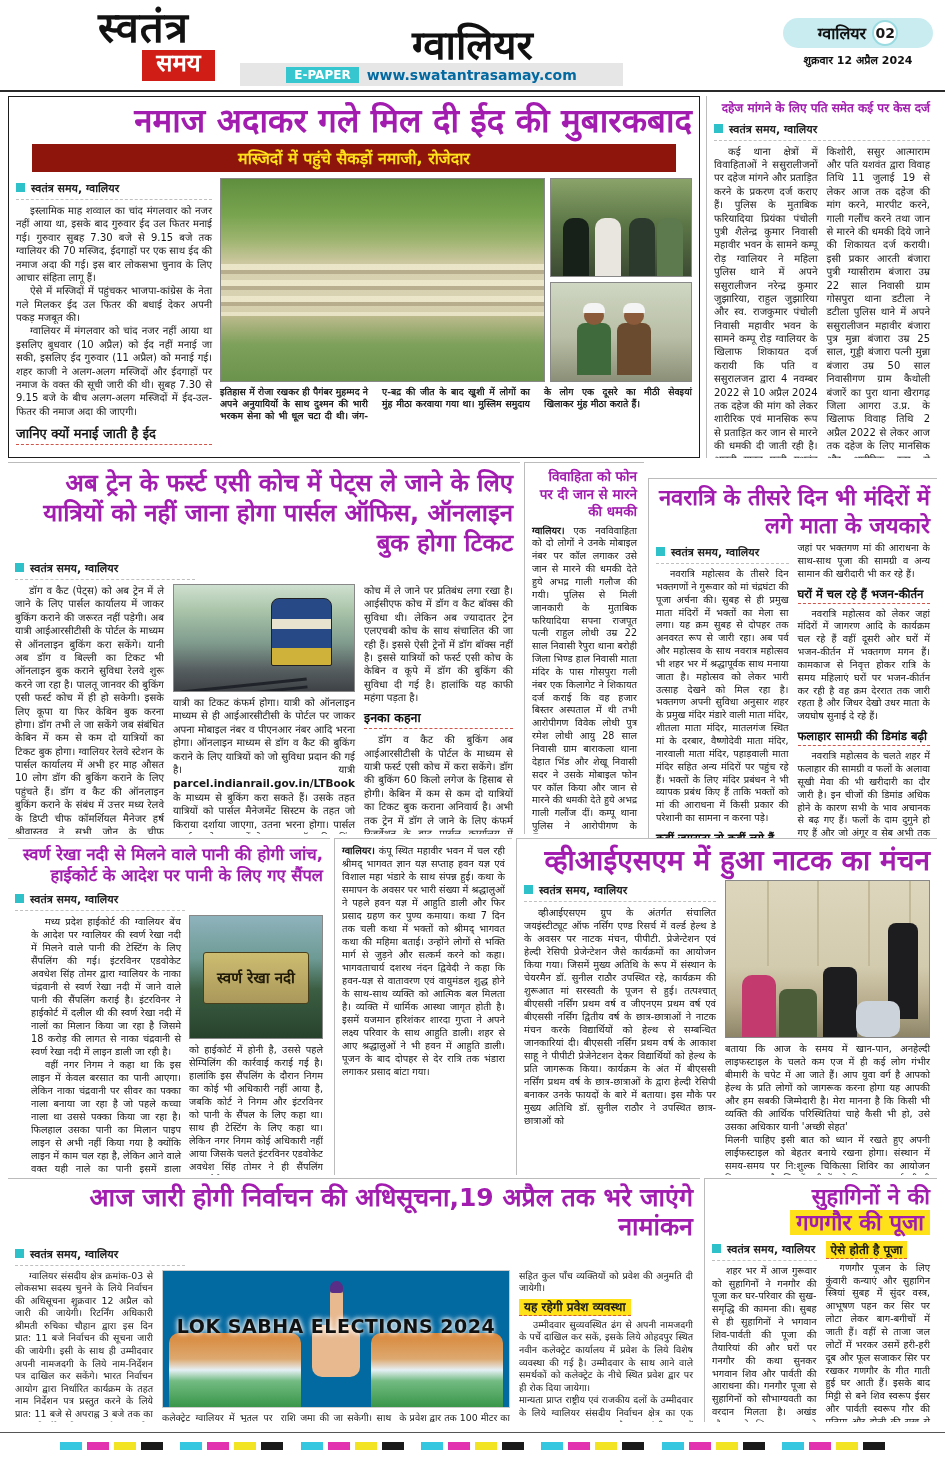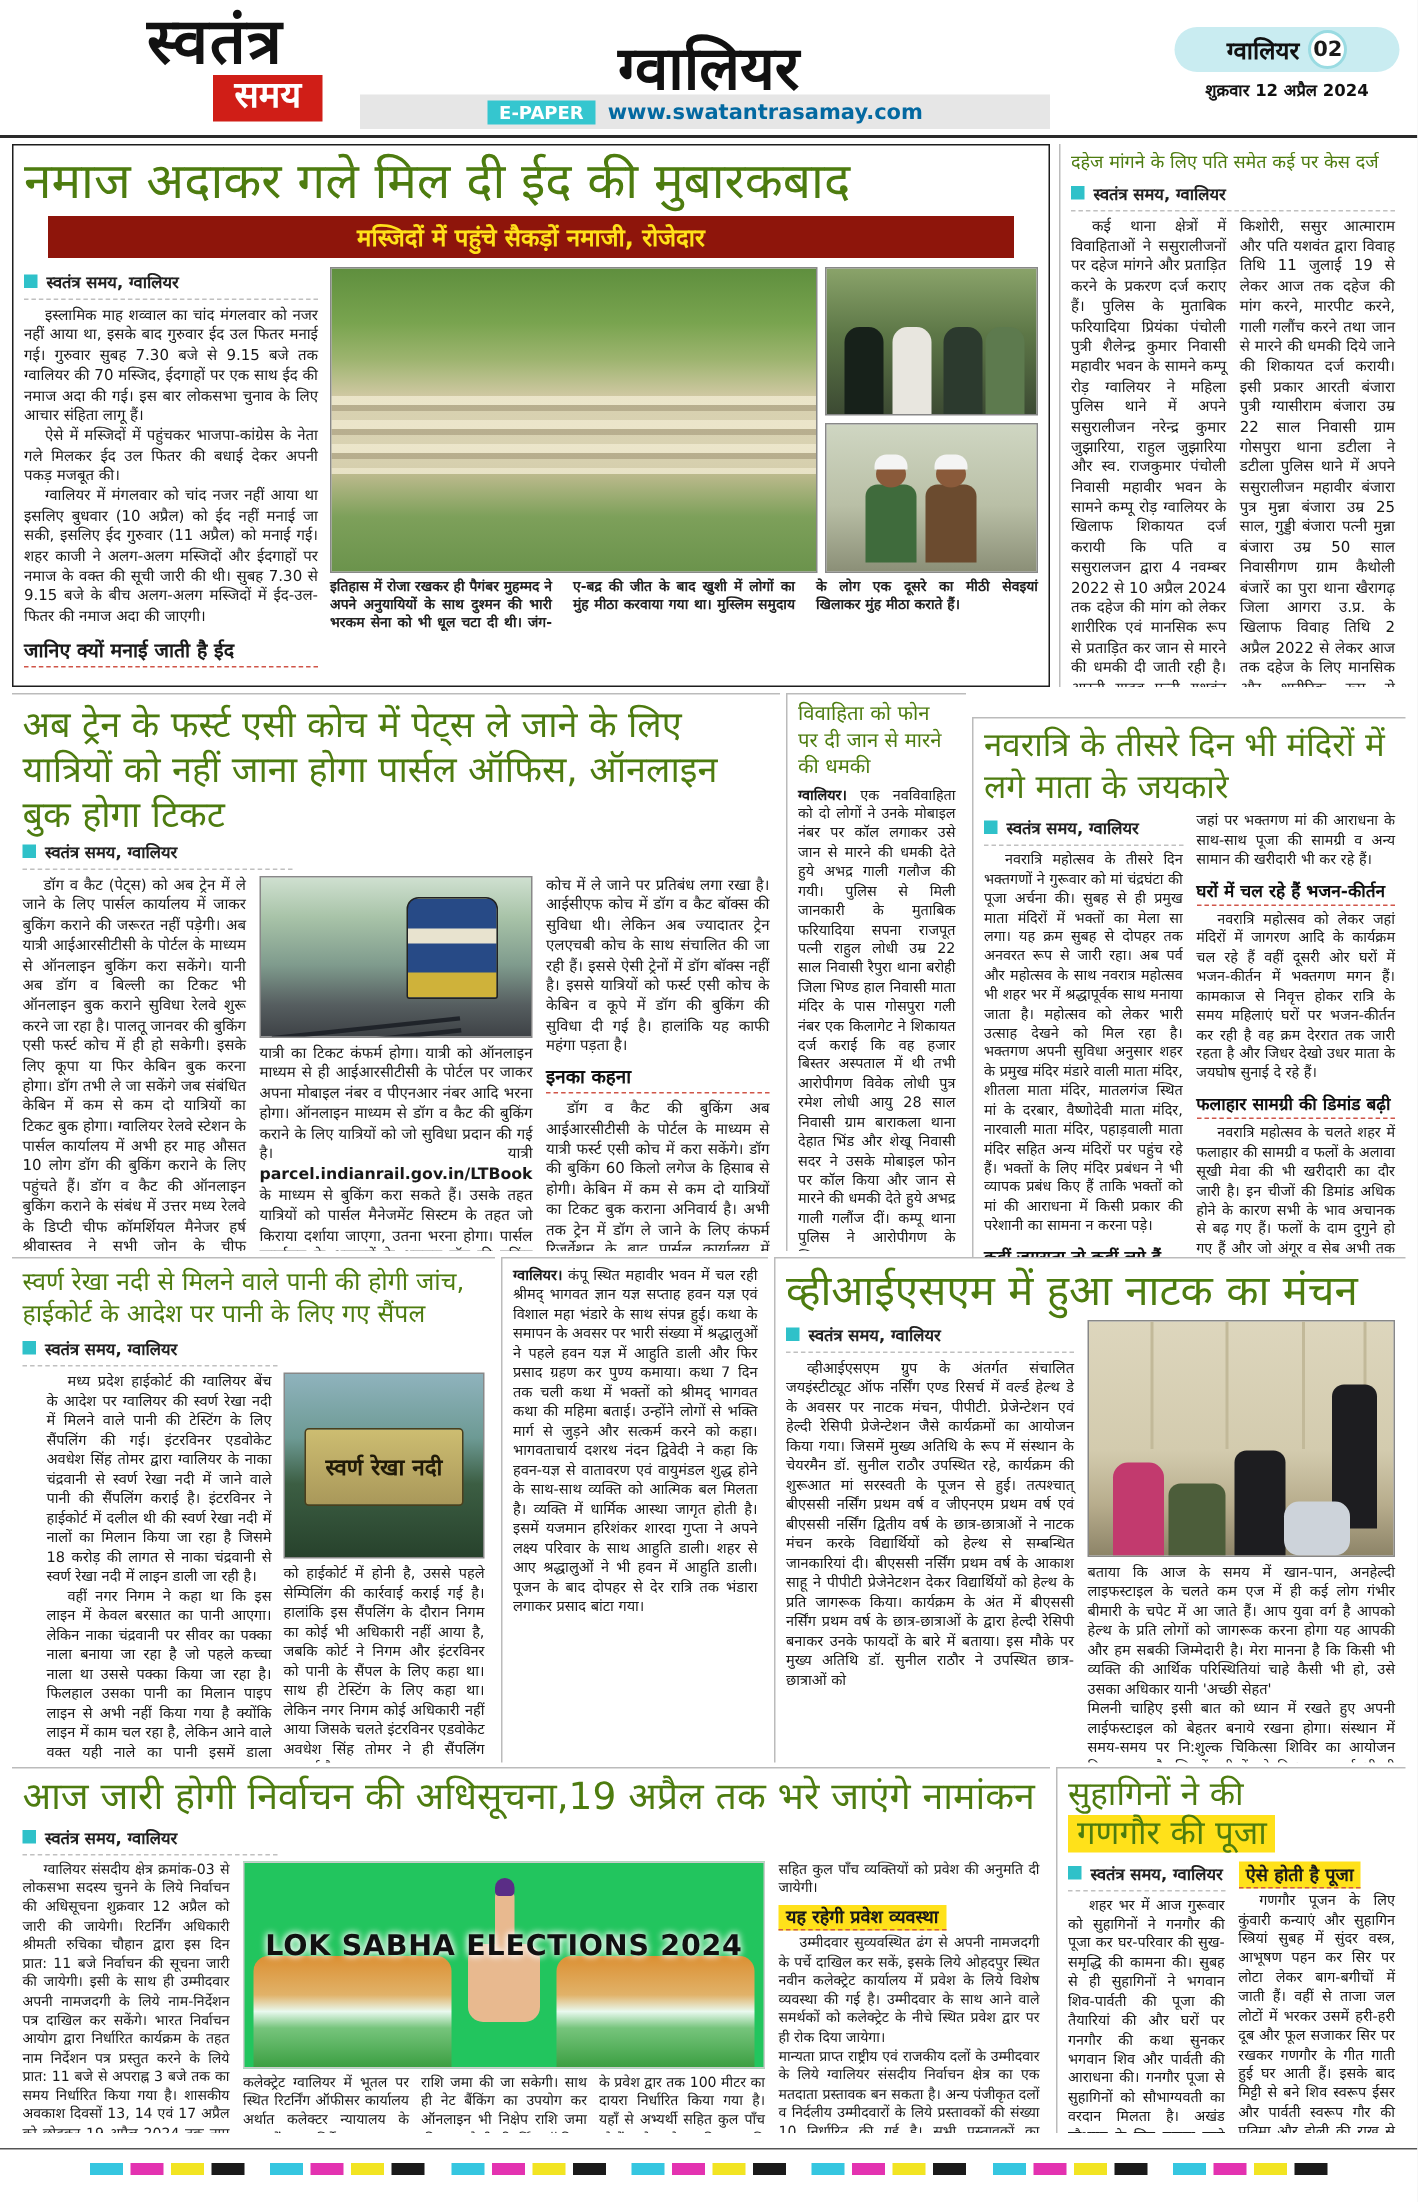--- a/index.html
+++ b/index.html
@@ -11,37 +11,37 @@
   }
   .art { position:absolute; overflow:hidden; background:#fff; padding:5px 7px; }
   .boxed { border:1.5px solid #1d1d1d; }
 
   
   #masthead { position:absolute; left:0; top:0; width:945px; height:92px; border-bottom:2px solid #2a2a2a; background:#fff; }
   .logo { position:absolute; left:26px; top:6px; width:235px; text-align:center; }
   .logo-top { font-size:42px; font-weight:800; color:#121212; line-height:1.05; letter-spacing:1px; }
   .logo-bottom { display:inline-block; margin-left:70px; background:#d01e17; color:#fff; font-weight:800; font-size:24px; padding:0 14px 3px 14px; line-height:1.15; }
   .city-title { position:absolute; left:0; right:0; top:16px; text-align:center; font-size:40px; font-weight:800; color:#111; }
-  .epaper-bar { position:absolute; left:240px; top:63px; width:460px; height:23px; background:#e6e6e6; display:flex; align-items:center; justify-content:center; gap:8px; }
+  .epaper-bar { position:absolute; left:240px; top:63px; width:383px; height:23px; background:#e6e6e6; display:flex; align-items:center; justify-content:center; gap:8px; }
   .epaper-badge { background:#35c6cf; color:#fff; font-weight:800; font-size:12px; padding:1px 8px; }
   .site-url { font-weight:700; font-size:14px; color:#0369a1; }
   .edition { position:absolute; right:12px; top:18px; width:150px; text-align:center; }
   .edition-pill { display:flex; align-items:center; justify-content:center; gap:6px; background:#c9ecf1; border-radius:16px; padding:2px 6px; }
   .edition-city { font-weight:800; font-size:16px; color:#111; }
   .page-circle { display:inline-flex; width:26px; height:26px; border-radius:50%; background:#ffffff; border:2px solid #9adbe2; align-items:center; justify-content:center; font-weight:800; font-size:14px; }
   .edition-date { margin-top:4px; font-weight:700; font-size:11px; color:#111; }
 
   
   .byline { display:flex; align-items:center; gap:6px; font-weight:800; font-size:11px; color:#222;
             border-bottom:1px dashed #c0c0c0; padding:2px 0 4px 0; margin-bottom:4px; }
   .byline-sq { width:9px; height:9px; background:#2fc1c9; display:inline-block; }
   .body-txt { font-size:10px; line-height:1.34; text-align:justify; color:#191919; }
   .body-txt .ind { text-indent:14px; }
   .subhd { font-weight:800; font-size:12.5px; color:#111; border-bottom:1.5px dashed #d05548; padding-bottom:2px; margin:5px 0 4px 0; }
-  .hl { font-weight:400; color:#4d7c0f; text-align:left; }
+  .hl { font-weight:700; color:#a21caf; text-align:right; }
   .dateline { font-weight:800; }
   .photo { position:relative; overflow:hidden; border:1px solid #888; }
   .yellow-hl { background:#ffe11a; padding:0 6px; }
 
   
   #eid { left:8px; top:96px; width:692px; height:362px; }
   #eid .hl { font-size:33px; line-height:1.15; }
   .maroon-bar { background:#8e150b; color:#ffe11a; font-weight:800; font-size:16px; text-align:center; padding:3px 0; margin:4px 16px 6px 16px; }
   .eid-cols { display:flex; gap:8px; }
   .eid-left { width:196px; flex:0 0 auto; }
@@ -122,21 +122,21 @@
   .fig-camo { position:absolute; border-radius:8px 8px 0 0; background:#4c5d3a; }
   #vism .body-txt { font-size:9.7px; }
 
   
   #nirvachan { left:8px; top:1178px; width:692px; height:244px; border-top:1px solid #bbb; }
   #nirvachan .hl { font-size:25px; line-height:1.15; margin-bottom:2px; }
   .nir-grid { display:flex; gap:9px; }
   .nir-col1 { width:138px; flex:0 0 auto; }
   .nir-mid { width:348px; flex:0 0 auto; display:flex; flex-direction:column; gap:4px; }
   .nir-right { flex:1; }
-  .election-gfx { position:relative; height:138px; border:1px solid #ccc; background:#22c55e; overflow:hidden; }
+  .election-gfx { position:relative; height:138px; border:1px solid #ccc; background:#0369a1; overflow:hidden; }
   .dome { position:absolute; bottom:0; width:132px; height:74px; border-radius:10px 10px 0 0;
       background:linear-gradient(180deg,#f08a2e 0%,#f6b06a 35%,#ffffff 50%,#7fc47f 65%,#3f9b3f 100%); opacity:.9; }
   .gfx-title { position:absolute; left:0; right:0; top:44px; text-align:center; font-weight:800; font-size:19px; color:#111;
       text-shadow:0 0 4px #fff,0 0 6px #fff; letter-spacing:.5px; }
   .hand { position:absolute; left:50%; top:6px; transform:translateX(-50%); width:60px; height:100px; }
   .palm { position:absolute; bottom:0; left:6px; width:48px; height:52px; background:#e8b98f; border-radius:10px; }
   .finger { position:absolute; top:10px; left:24px; width:13px; height:48px; background:#e8b98f; border-radius:7px 7px 0 0; }
   .ink { position:absolute; top:4px; left:24px; width:13px; height:12px; background:#5a2d86; border-radius:7px 7px 3px 3px; }
   .nir-subcols { display:flex; gap:8px; }
   .nir-subcol { flex:1; }

